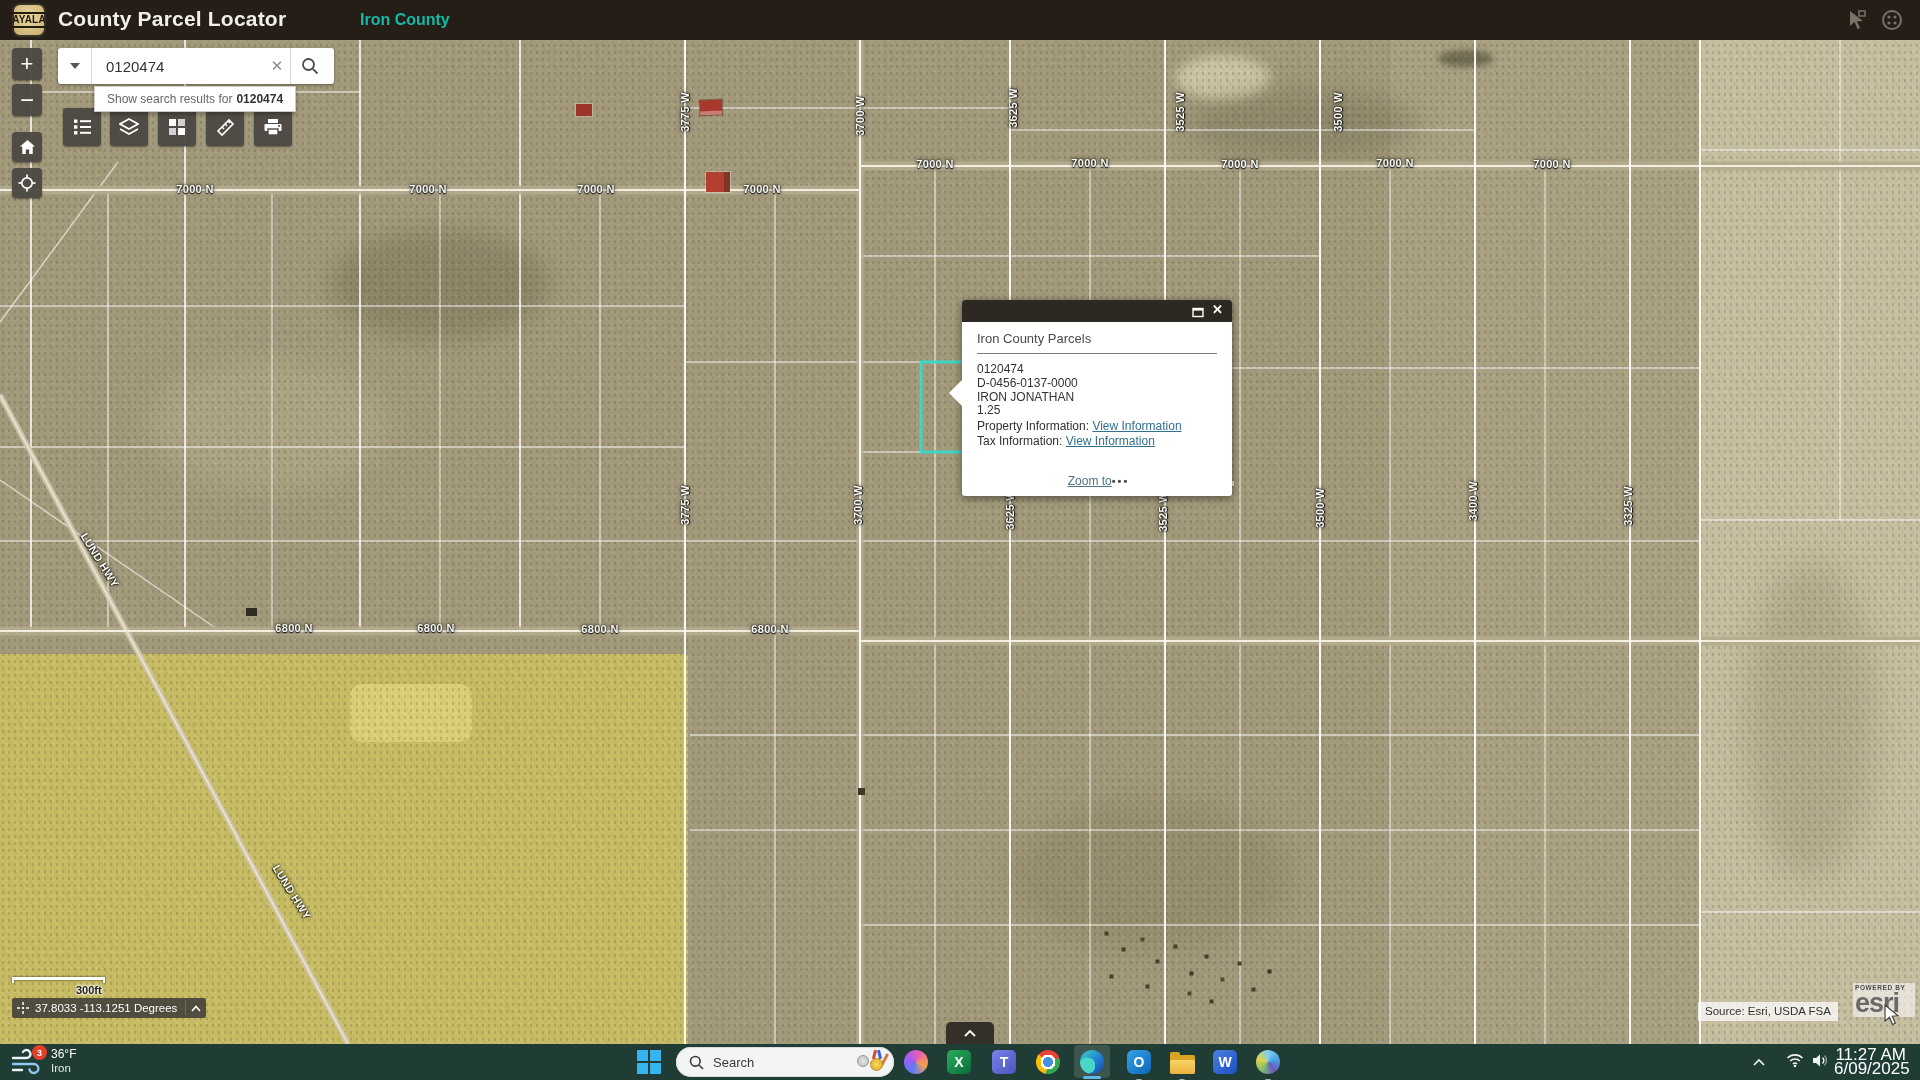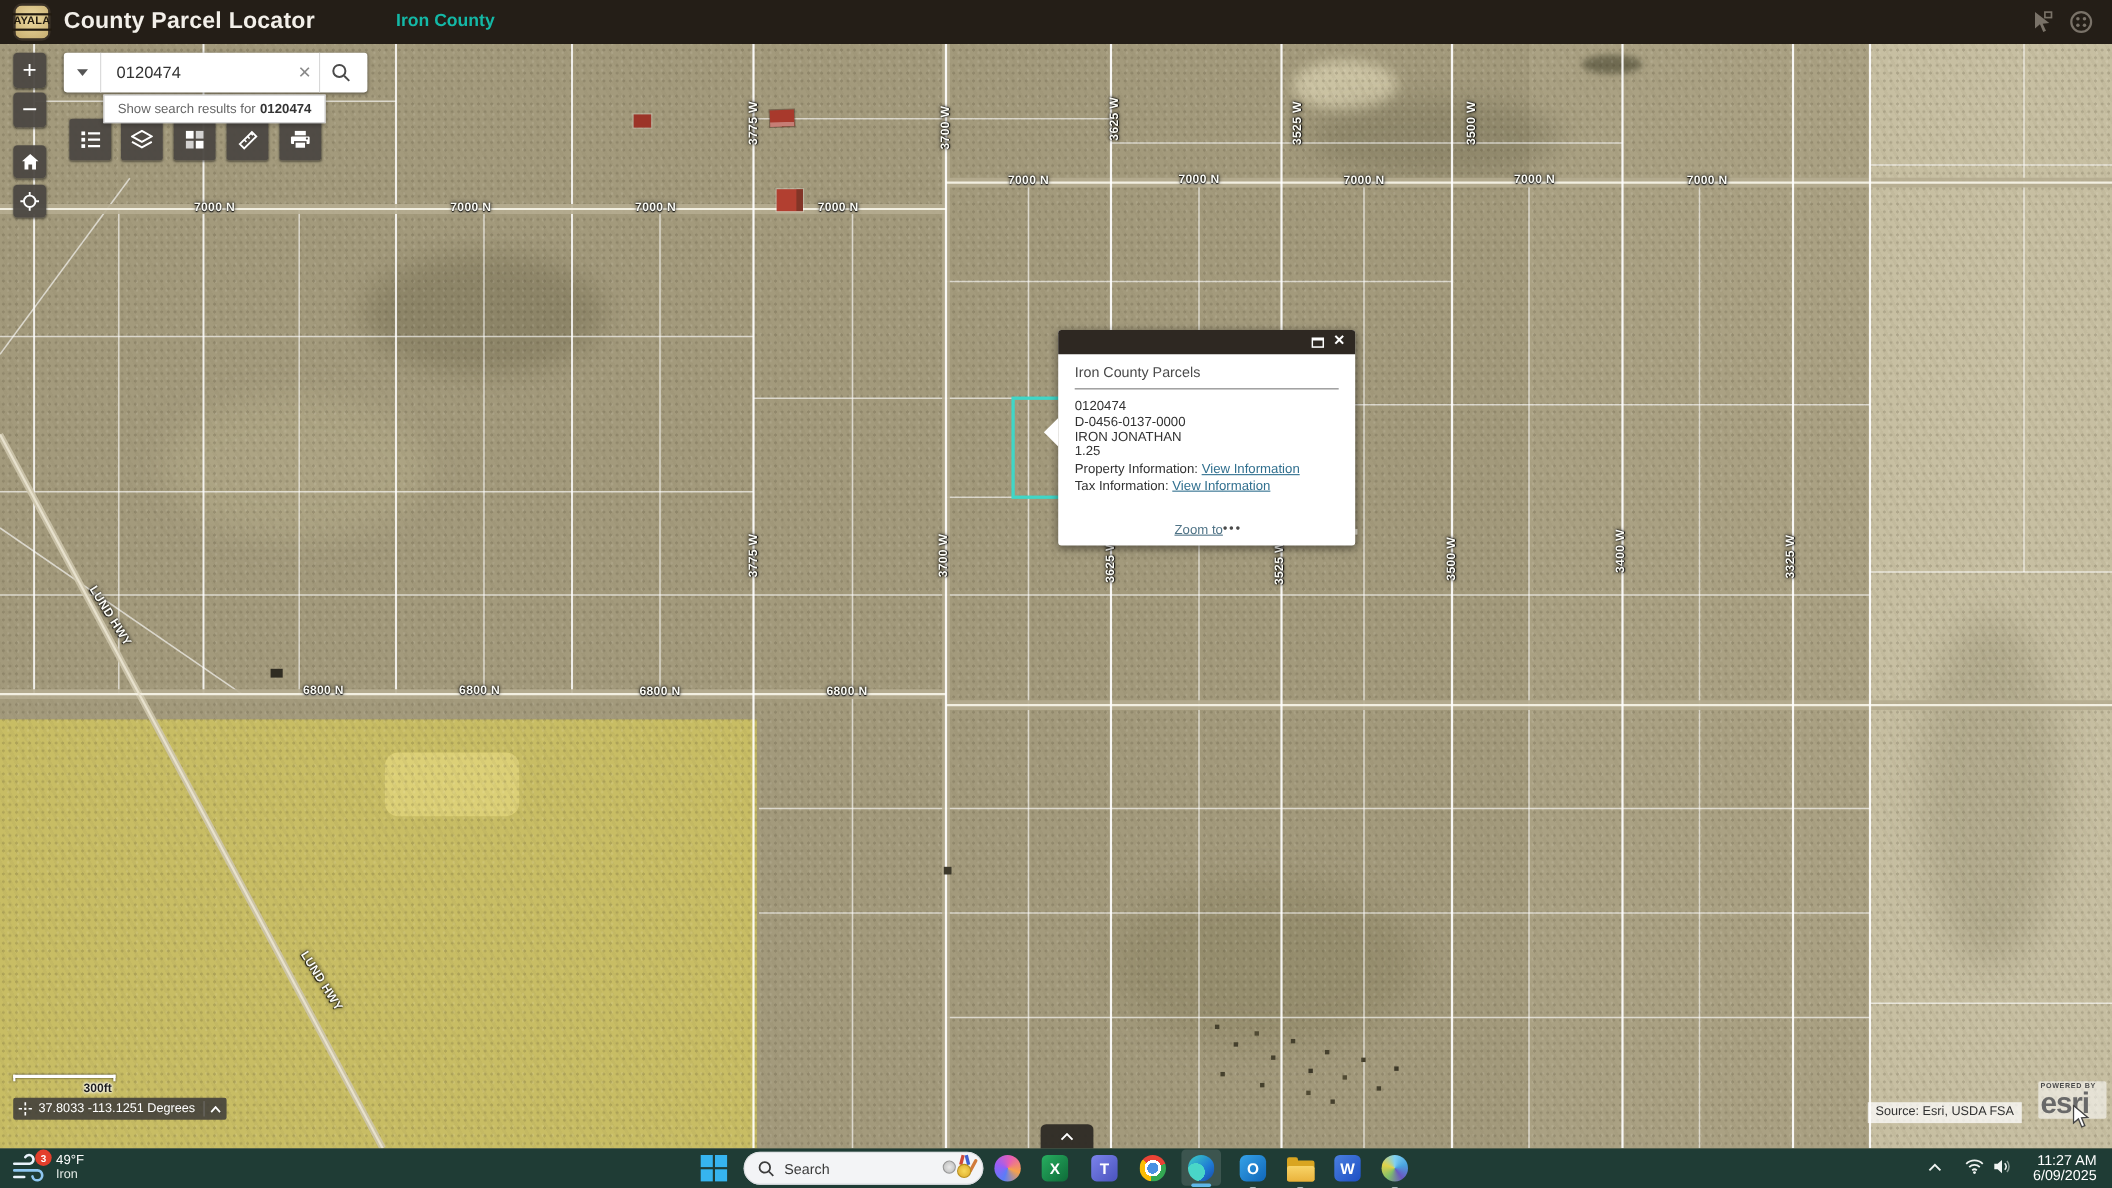--- a/index.html
+++ b/index.html
@@ -162,21 +162,21 @@
        conic-gradient(from -50deg,#ea4335 0 120deg,#34a853 120deg 240deg,#fbbc05 240deg 360deg);}
   .edge-i{width:24px;height:24px;border-radius:50%;background:radial-gradient(circle at 30% 65%,#49d6c8 0 35%,transparent 36%),linear-gradient(135deg,#3dd3c5,#1f7ad4 60%,#1749a8);}
   .paint-i{width:24px;height:24px;border-radius:50%;background:conic-gradient(#7fd0f2,#4aa3e0,#6a58c0,#7fbf6a,#e0d24a,#7fd0f2);}
   .folder-i{position:relative;width:25px;height:19px;margin-top:4px;}
   .folder-i .back{position:absolute;left:0;top:0;width:25px;height:19px;background:#d9a521;border-radius:2px;}
   .folder-i .tab{position:absolute;left:0;top:-3px;width:10px;height:6px;background:#d9a521;border-radius:2px 2px 0 0;}
   .folder-i .front{position:absolute;left:0;top:5px;width:25px;height:14px;background:linear-gradient(#f8d468,#eab33c);border-radius:2px;}
   .tray-chev{left:1752px;top:9px;cursor:pointer;}
   .tray-wifi{left:1786px;top:9px;cursor:pointer;}
   .tray-vol{left:1812px;top:9px;cursor:pointer;}
-  .clock{left:1834px;top:4px;width:72px;text-align:right;font-size:13px;line-height:14px;cursor:pointer;}
+  .clock{left:1834px;top:4px;width:72px;text-align:right;font-size:17px;line-height:14px;cursor:pointer;}
 </style>
 </head>
 <body>
 
 <div id="stage">
 
   <div id="map">
     <div class="zone zone-mid"></div>
     <div class="zone zone-right"></div>
     <div class="zone yellow-field"></div>
@@ -469,21 +469,21 @@
     <div class="tb-abs weather">
       <div class="weather-icon">
         <svg width="34" height="30" viewBox="0 0 34 30">
           <path d="M3 10 H17 a4 4 0 1 0 -4 -6" fill="none" stroke="#e9f3fb" stroke-width="2.4" stroke-linecap="round"></path>
           <path d="M3 16 H24 a4.5 4.5 0 1 1 -4.5 5.5" fill="none" stroke="#8fc7f0" stroke-width="2.4" stroke-linecap="round"></path>
           <path d="M3 22 H12" fill="none" stroke="#e9f3fb" stroke-width="2.4" stroke-linecap="round"></path>
         </svg>
         <span class="weather-badge">3</span>
       </div>
       <div class="weather-text">
-        <div>49°F</div>
+        <div>36°F</div>
         <div class="desc">Iron</div>
       </div>
     </div>
 
     <div class="tb-abs start">
       <span></span>
         <span></span>
         <span></span>
         <span></span>
     </div>

